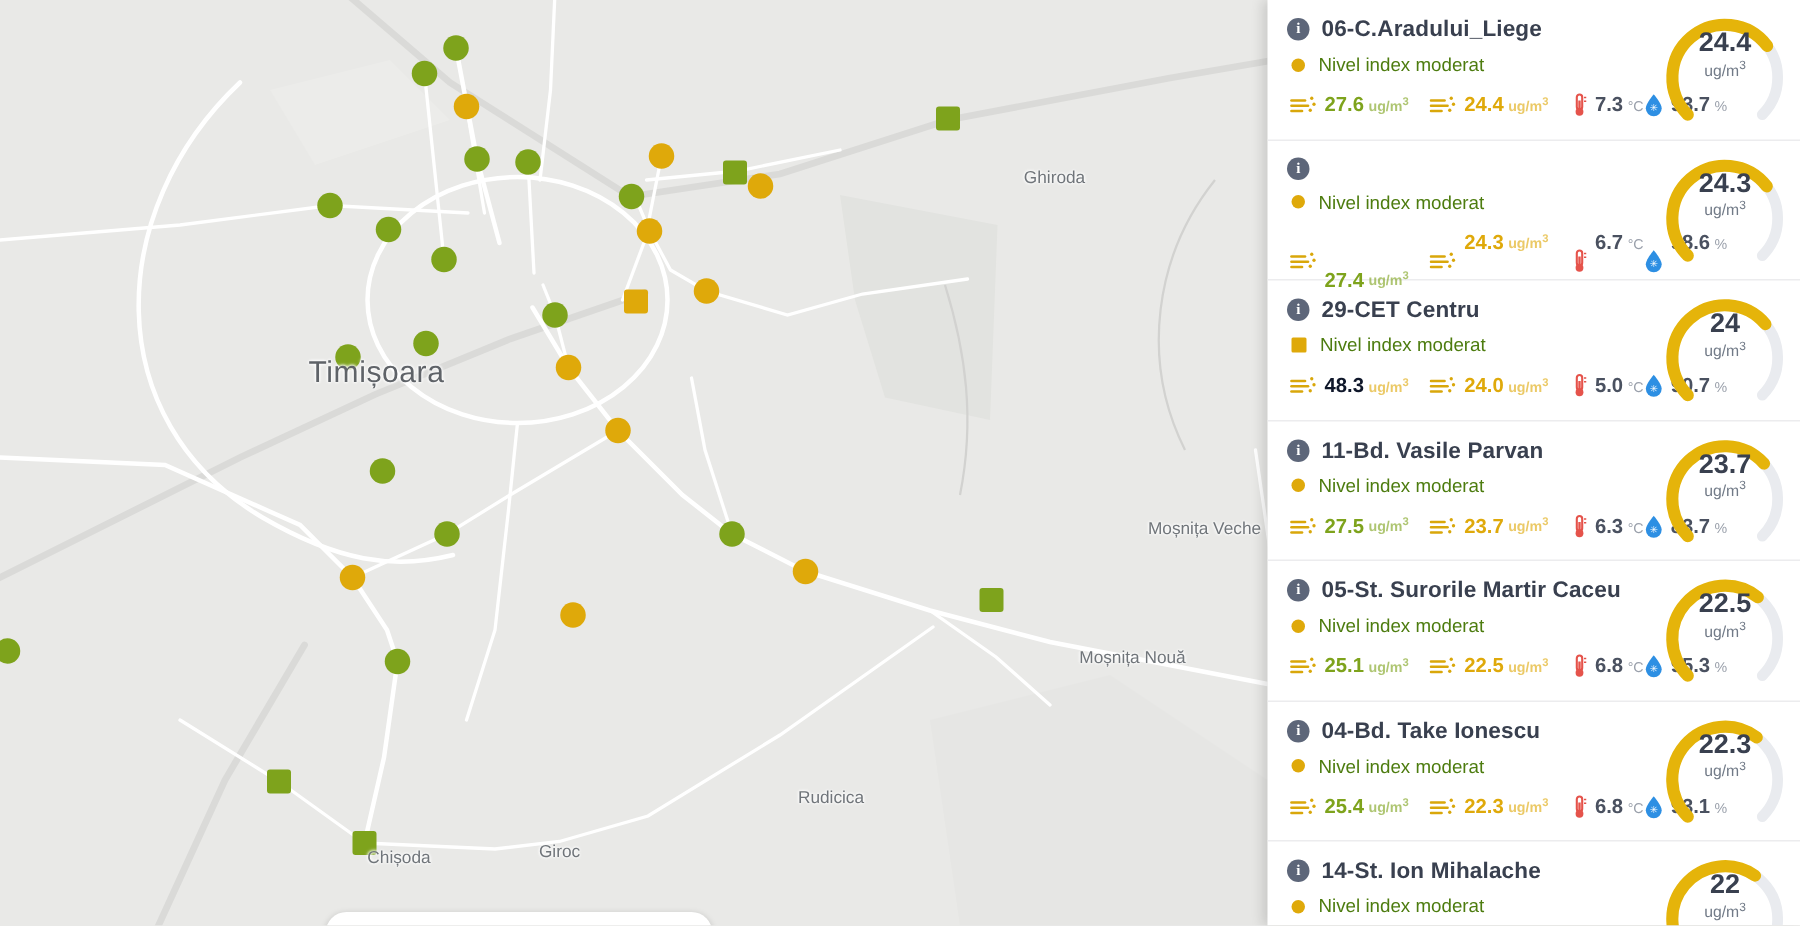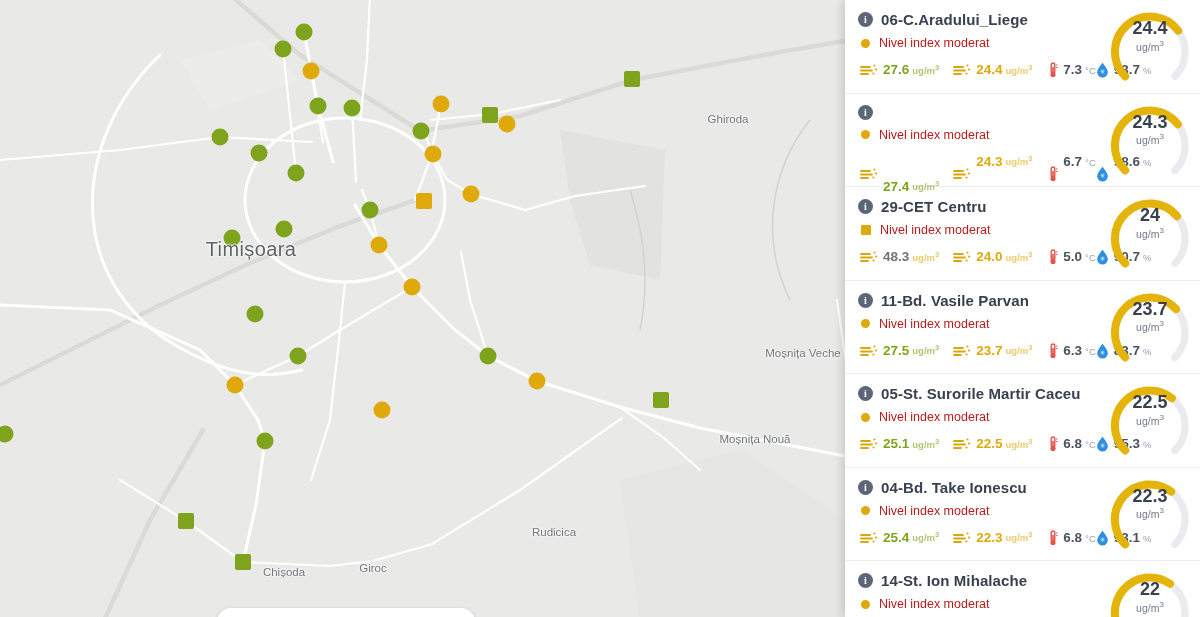--- a/index.html
+++ b/index.html
@@ -28,21 +28,21 @@
   .card { position:relative; height:93.5px; border-bottom:1px solid #ececee;
     padding:11px 0 0 13px; cursor:pointer; }
   .title-row { display:flex; align-items:center; gap:8px; }
   .info-icon { width:15px; height:15px; border-radius:50%; background:#5d6679;
     color:#fff; font-size:10px; font-weight:bold; font-family:"Liberation Serif",serif;
     display:flex; align-items:center; justify-content:center; flex:0 0 15px; }
   .station-name { font-size:15px; font-weight:bold; color:#39404f; letter-spacing:.1px; }
   .status-row { display:flex; align-items:center; gap:9px; margin:8px 0 0 3px; }
   .status-dot { width:9px; height:9px; border-radius:50%; flex:0 0 9px; }
   .status-dot.square { width:10px; height:10px; border-radius:1px; flex-basis:10px; }
-  .status-text { font-size:12.5px; color:#b91c1c; }
+  .status-text { font-size:12.5px; color:#4d7c0f; }
   .values-row { display:flex; margin:12px 20px 0 2px; }
   .vgroup { display:flex; align-items:baseline; gap:3px; }
   .vgroup .icn { align-self:center; margin-right:2px; }
   .pm-val { font-size:13.5px; font-weight:bold; }
   .unit { font-size:9.5px; font-weight:bold; opacity:.62; }
   .unit sup { font-size:7.5px; }
   .temp-group { margin-left:16px; }
   .temp-val, .hum-val { font-size:13.5px; font-weight:bold; color:#4a5160; }
   .small-unit { font-size:9.5px; color:#9aa0ab; }
   .hum-group { margin-left:auto; padding-right:36px; }
@@ -135,25 +135,25 @@
         <div class="marker" style="left: 235px; top: 385px; background: rgb(223, 169, 10);"></div>
         <div class="marker square" style="left: 661px; top: 400px; background: rgb(126, 163, 28);"></div>
         <div class="marker" style="left: 382px; top: 410px; background: rgb(223, 169, 10);"></div>
         <div class="marker" style="left: 5px; top: 434px; background: rgb(126, 163, 28);"></div>
         <div class="marker" style="left: 265px; top: 441px; background: rgb(126, 163, 28);"></div>
         <div class="marker square" style="left: 186px; top: 521px; background: rgb(126, 163, 28);"></div>
         <div class="marker square" style="left: 243px; top: 562px; background: rgb(126, 163, 28);"></div>
       </div>
     <div id="label-layer">
         <span class="map-label big" style="left: 251px; top: 249px;">Timișoara</span>
-        <span class="map-label" style="left: 728px; top: 119px;">Ghiroda</span>
+        <span class="map-label" style="left: 703px; top: 119px;">Ghiroda</span>
         <span class="map-label" style="left: 803px; top: 353px;">Moșnița Veche</span>
         <span class="map-label" style="left: 755px; top: 439px;">Moșnița Nouă</span>
         <span class="map-label" style="left: 554px; top: 532px;">Rudicica</span>
-        <span class="map-label" style="left: 284px; top: 572px;">Chișoda</span>
+        <span class="map-label" style="left: 266px; top: 572px;">Chișoda</span>
         <span class="map-label" style="left: 373px; top: 568px;">Giroc</span>
       </div>
     <div class="map-bottom-card"></div>
   </div>
 
   <div class="sidebar">
 
   <div class="card">
         <div class="title-row">
           <span class="info-icon">i</span>
@@ -293,21 +293,21 @@
         <div class="values-row">
           <span class="vgroup">
             <svg class="icn" width="18" height="14" viewBox="0 0 18 14" fill="none" stroke="#d9a70a" stroke-width="1.8" stroke-linecap="round">
               <path d="M1,4 h9"></path>
               <path d="M1,7.5 h11"></path>
               <path d="M1,11 h7"></path>
               <circle cx="14.5" cy="2.5" r="1.1" fill="#d9a70a" stroke="none"></circle>
               <circle cx="16" cy="6.5" r="1.1" fill="#d9a70a" stroke="none"></circle>
               <circle cx="13.5" cy="10.5" r="1.1" fill="#d9a70a" stroke="none"></circle>
             </svg>
-            <span class="pm-val" style="color: #737373;">48.3</span>
+            <span class="pm-val" style="color: #0f172a;">48.3</span>
             <span class="unit" style="color: rgb(223, 169, 10);"><span>ug/m</span><sup>3</sup></span>
           </span>
           <span class="vgroup sep2">
             <svg class="icn" width="18" height="14" viewBox="0 0 18 14" fill="none" stroke="#d9a70a" stroke-width="1.8" stroke-linecap="round">
               <path d="M1,4 h9"></path>
               <path d="M1,7.5 h11"></path>
               <path d="M1,11 h7"></path>
               <circle cx="14.5" cy="2.5" r="1.1" fill="#d9a70a" stroke="none"></circle>
               <circle cx="16" cy="6.5" r="1.1" fill="#d9a70a" stroke="none"></circle>
               <circle cx="13.5" cy="10.5" r="1.1" fill="#d9a70a" stroke="none"></circle>

